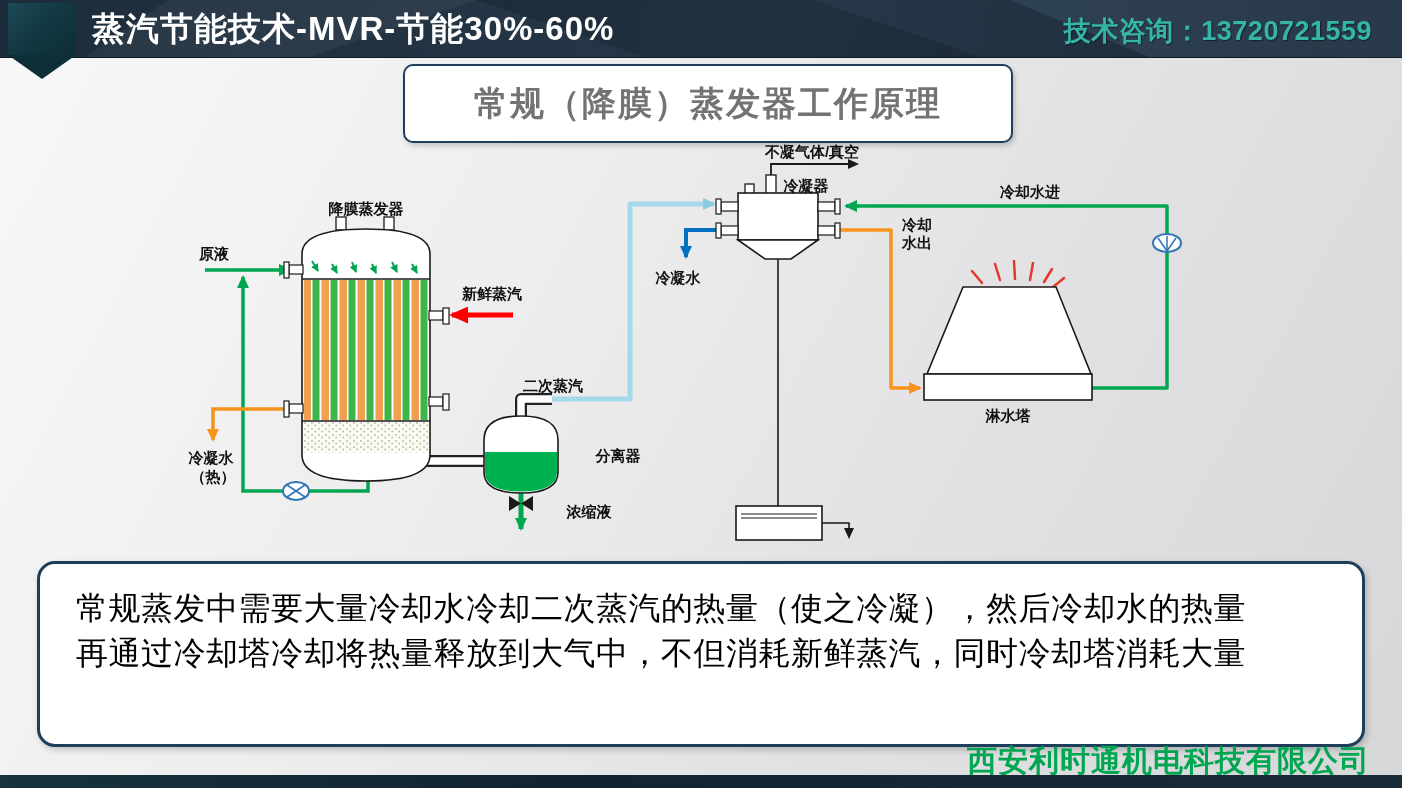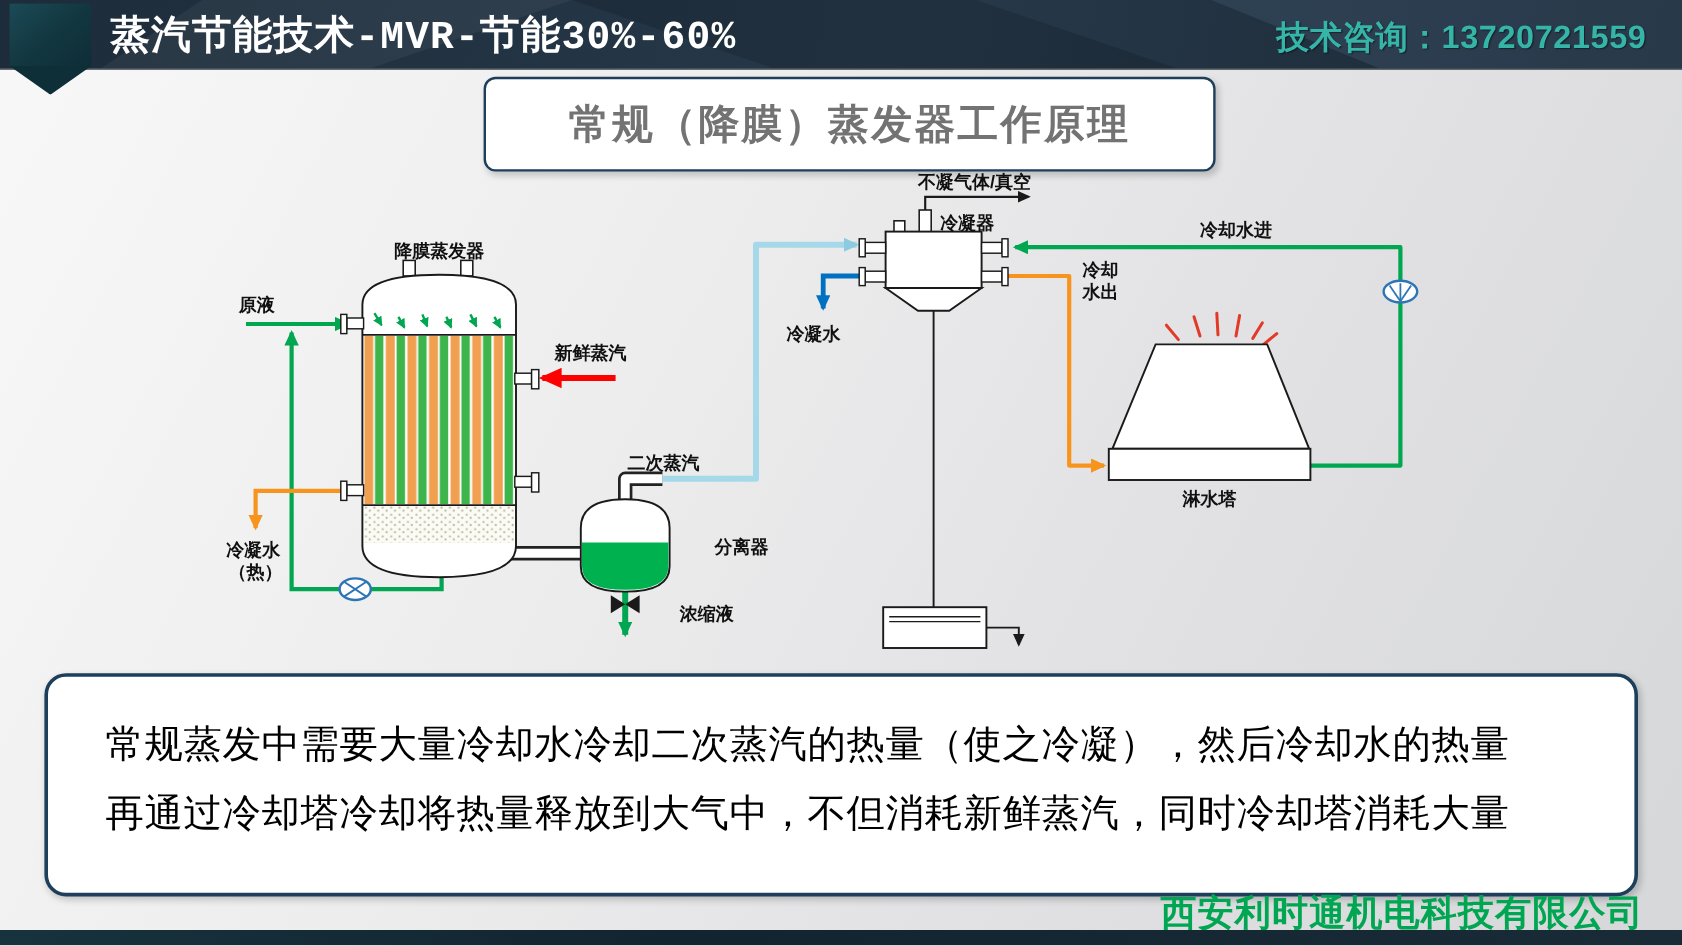--- a/index.html
+++ b/index.html
@@ -13,21 +13,21 @@
     position:absolute; left:0; top:0; width:1402px; height:57px;
     background: linear-gradient(100deg,#1d2c3a 0%, #27394a 55%, #1a2835 100%);
     border-bottom:1px solid #0d1820;
   }
   .hfacet { position:absolute; inset:0; pointer-events:none; }
   .hf1 { clip-path:polygon(12% 0, 34% 0, 22% 100%, 6% 100%); background:rgba(255,255,255,0.05); }
   .hf2 { clip-path:polygon(34% 0, 58% 0, 70% 100%, 46% 100%); background:rgba(0,0,0,0.14); }
   .hf3 { clip-path:polygon(72% 0, 100% 0, 100% 100%, 82% 100%); background:rgba(90,120,145,0.22); }
   .header-title {
     position:absolute; left:92px; top:7px; margin:0;
-    font-size:33px; font-weight:600; color:#ffffff; letter-spacing:1px; white-space:nowrap;font-family:Liberation Mono, monospace;
+    font-size:33px; font-weight:600; color:#ffffff; letter-spacing:1px; white-space:nowrap;
   }
   .header-contact {
     position:absolute; right:30px; top:13px;
     font-size:27px; font-weight:bold; color:#35b5a8; letter-spacing:0.5px; white-space:nowrap;
     text-shadow:1px 1px 1px rgba(0,0,0,0.45);
   }
   .ribbon  { position:absolute; left:8px; top:3px;  width:68px; height:52px; z-index:6;
              background:linear-gradient(140deg,#1b4a56 0%, #12363f 55%, #0e2e38 100%); }
   .ribbon-tail { position:absolute; left:8px; top:55px; width:68px; height:24px; z-index:6;
              background:#0e2e38; clip-path:polygon(0 0,100% 0,50% 100%); }
@@ -46,21 +46,21 @@
   .diagram { position:absolute; left:0; top:130px; }
   .lbl { font:bold 15px "Liberation Sans","DejaVu Sans",sans-serif; fill:#101010; text-anchor:middle; }
   
   .desc-box {
     position:absolute; left:37px; top:561px; width:1328px; height:186px; box-sizing:border-box;
     background:#ffffff; border:3px solid #1e3f5c; border-radius:18px;
     padding:22px 36px 0 36px;
     box-shadow:2px 3px 6px rgba(0,0,0,0.2);
   }
   .desc-box p {
-    margin:12px; color:#000; font-size:32px; line-height:45px; letter-spacing:0.5px;
+    margin:0; color:#000; font-size:32px; line-height:45px; letter-spacing:0.5px;
     font-family:"Liberation Serif","DejaVu Serif",serif; white-space:nowrap;
   }
   
   .company {
     position:absolute; right:32px; top:741px; color:#00a651; font-size:30px; font-weight:bold;
     font-family:"Liberation Serif","DejaVu Serif",serif; white-space:nowrap; letter-spacing:1px;
   }
   .footer-bar {
     position:absolute; left:0; bottom:0; width:1402px; height:13px;
     background:linear-gradient(90deg,#17333d 0%, #122430 40%, #1a2b38 100%);

